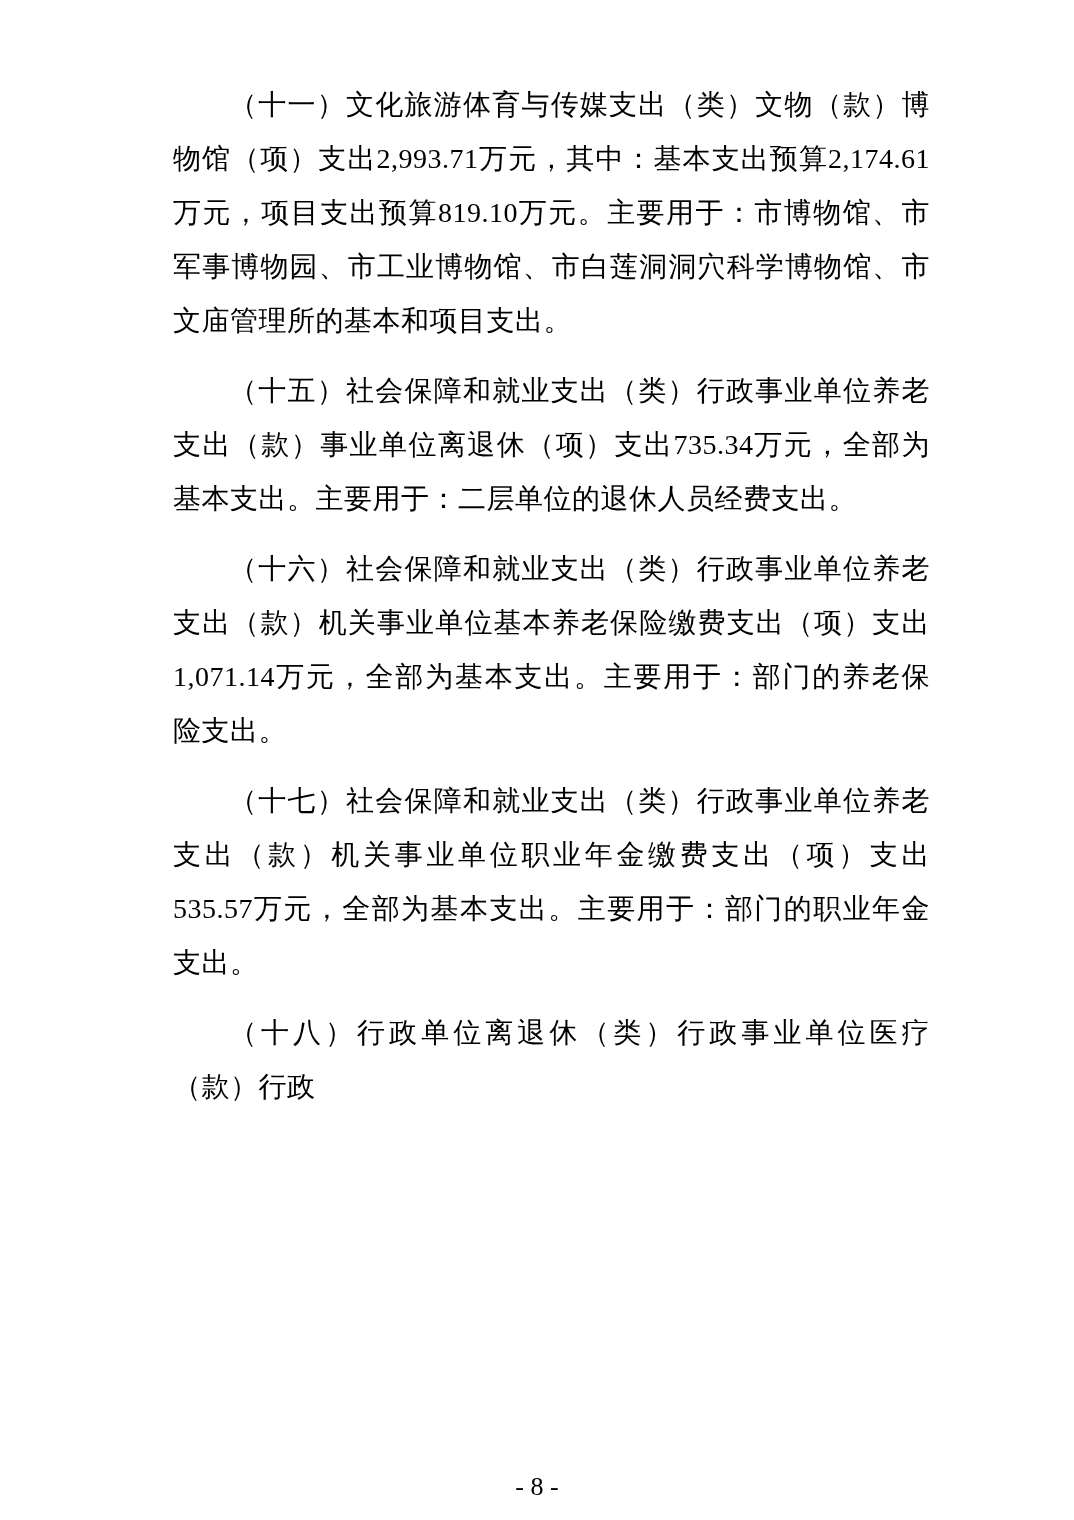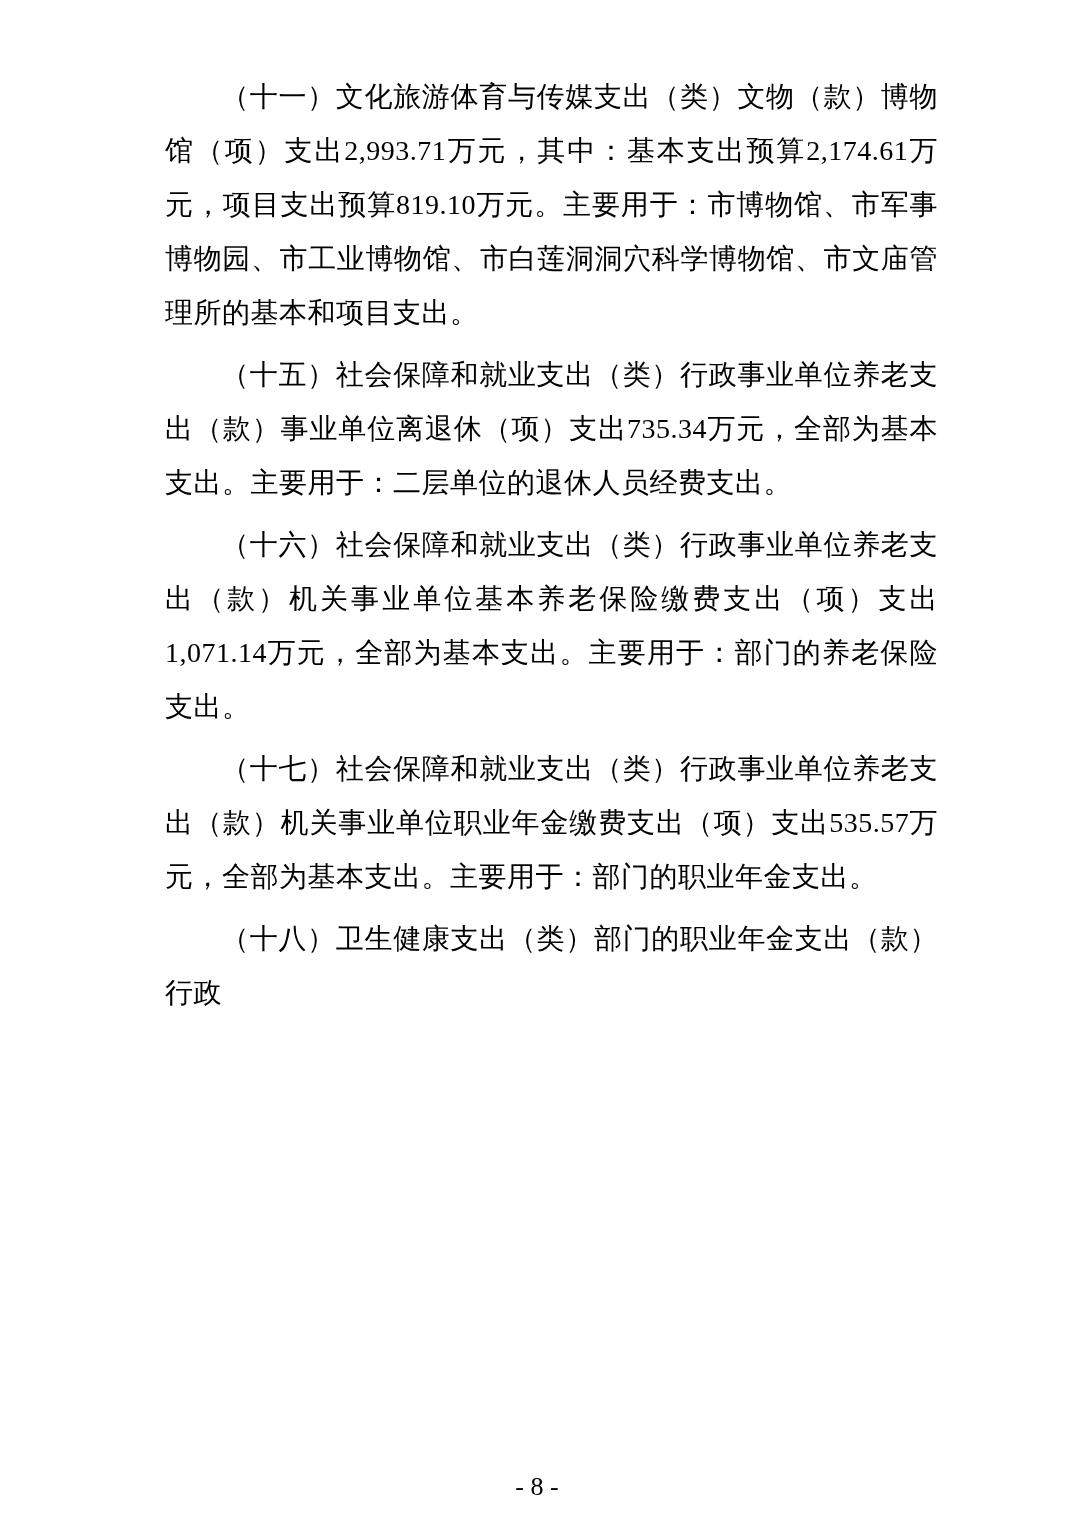--- a/index.html
+++ b/index.html
@@ -21,21 +21,21 @@
     left: 157px;
     top: 62px;
     width: 789px;
     font-size: 28px;
     line-height: 54px;
     text-align: justify;
     text-justify: inter-ideograph;
     letter-spacing: 0.5px;
   }
   .content p {
-    margin: 8px;
+    margin: 16px;
     padding: 0;
     text-indent: 2em;
   }
   .footer {
     position: absolute;
     left: 0;
     top: 1470px;
     width: 100%;
     text-align: center;
     font-size: 26px;
@@ -45,18 +45,18 @@
 </style>
 </head>
 <body>
 
 <div class="page">
   <div class="content">
     <p>（十一）文化旅游体育与传媒支出（类）文物（款）博物馆（项）支出2,993.71万元，其中：基本支出预算2,174.61万元，项目支出预算819.10万元。主要用于：市博物馆、市军事博物园、市工业博物馆、市白莲洞洞穴科学博物馆、市文庙管理所的基本和项目支出。</p>
     <p>（十五）社会保障和就业支出（类）行政事业单位养老支出（款）事业单位离退休（项）支出735.34万元，全部为基本支出。主要用于：二层单位的退休人员经费支出。</p>
     <p>（十六）社会保障和就业支出（类）行政事业单位养老支出（款）机关事业单位基本养老保险缴费支出（项）支出1,071.14万元，全部为基本支出。主要用于：部门的养老保险支出。</p>
     <p>（十七）社会保障和就业支出（类）行政事业单位养老支出（款）机关事业单位职业年金缴费支出（项）支出535.57万元，全部为基本支出。主要用于：部门的职业年金支出。</p>
-    <p>（十八）卫生健康支出（类）部门的职业年金支出（款）行政</p>
+    <p>（十八）行政单位离退休（类）行政事业单位医疗（款）行政</p>
   </div>
   <div class="footer">
     <span>- 8 -</span>
   </div>
 </div>
 
 </body></html>

